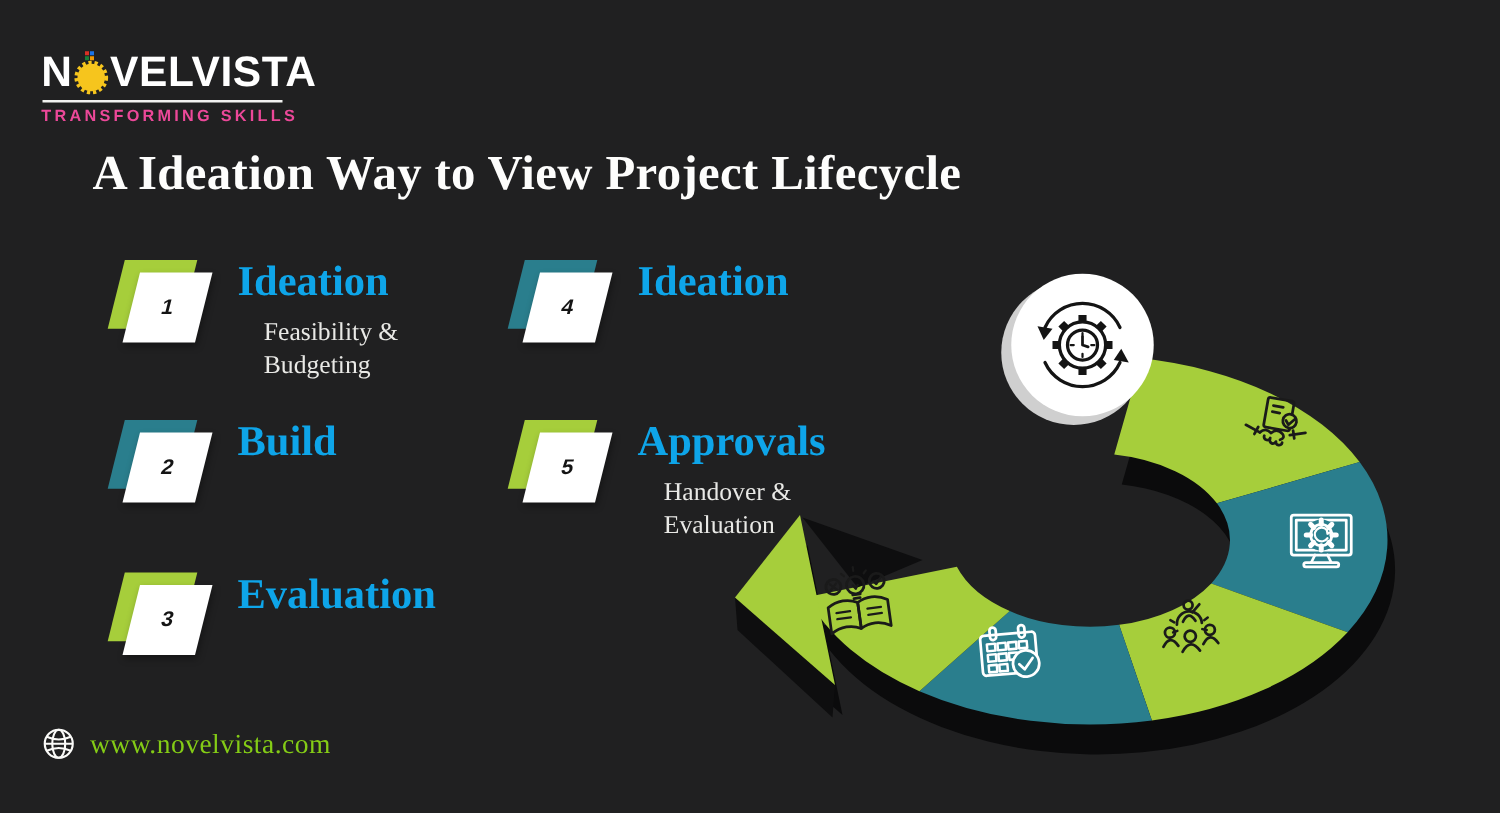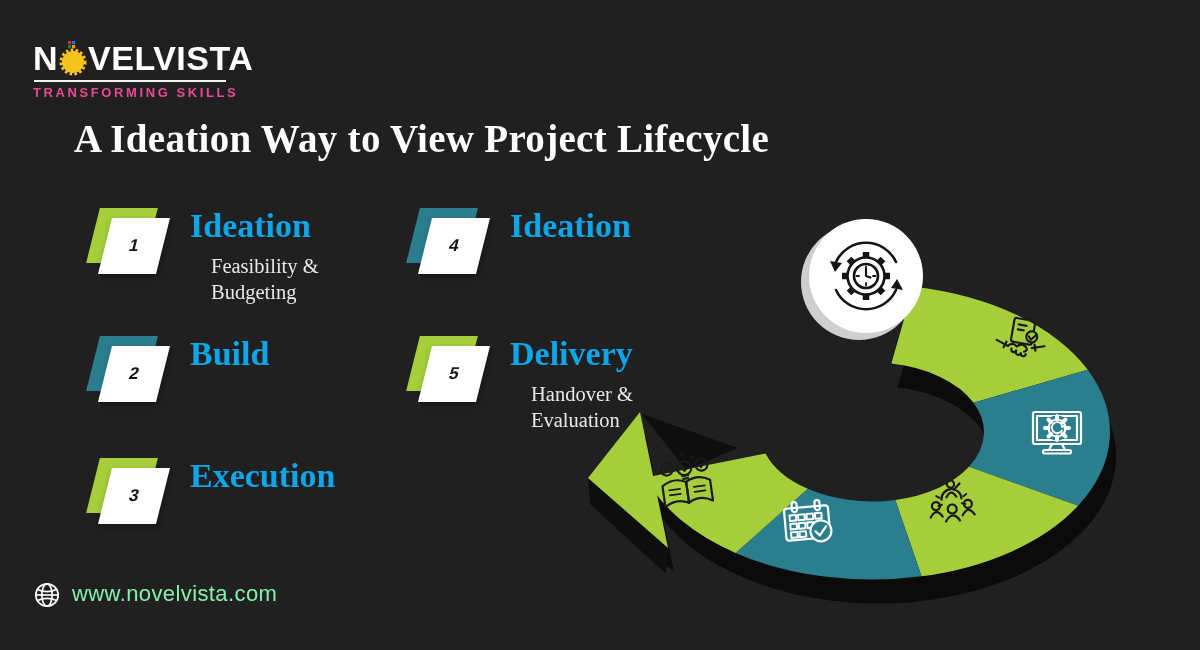--- a/index.html
+++ b/index.html
@@ -38,22 +38,22 @@
     background:#fff;transform:skewX(-14deg);
     display:flex;align-items:center;justify-content:center;
     box-shadow:2px 3px 6px rgba(0,0,0,.35);}
   .badge-num{font-family:"Liberation Sans", sans-serif;font-weight:bold;
     font-size:17px;color:#141414;}
   .step-text{margin-left:20px;}
   .step-title{color:#0ea5e9;font-size:34px;font-weight:bold;line-height:1.05;
     margin-bottom:9px;}
   .step-sub{color:#e9e9e6;font-size:20.5px;line-height:26px;max-width:142px;margin-left:21px;}
   
-  .footer{position:absolute;left:33px;top:581px;display:flex;
-    color:#86efac;font-family:Liberation Sans, sans-serif;}
+  .footer{position:absolute;left:33px;top:581px;display:flex;align-items:center;
+    color:#84cc16;font-family:Liberation Serif, serif;}
   .footer-url{font-size:22px;margin-left:11px;letter-spacing:.4px;}
   
   #diagram{position:absolute;left:0;top:0;}
 </style>
 </head>
 <body>
 
 <div id="canvas">
 
   <svg id="diagram" width="1200" height="650" viewBox="0 0 1200 650">
@@ -217,21 +217,21 @@
     </div>
 
     <div class="step" style="left:92px;top:458px;" data-color="green">
       <div class="badge">
         <div class="badge-back"></div>
         <div class="badge-front">
           <span class="badge-num">3</span>
         </div>
       </div>
       <div class="step-text">
-        <div class="step-title">Execution</div>
+        <div class="step-title">Evaluation</div>
       </div>
     </div>
 
     <div class="step" style="left:412px;top:208px;" data-color="teal">
       <div class="badge">
         <div class="badge-back"></div>
         <div class="badge-front">
           <span class="badge-num">4</span>
         </div>
       </div>
@@ -241,21 +241,21 @@
     </div>
 
     <div class="step" style="left:412px;top:336px;" data-color="green">
       <div class="badge">
         <div class="badge-back"></div>
         <div class="badge-front">
           <span class="badge-num">5</span>
         </div>
       </div>
       <div class="step-text">
-        <div class="step-title">Delivery</div>
+        <div class="step-title">Approvals</div>
         <div class="step-sub">Handover &amp; Evaluation</div>
       </div>
     </div>
 
   </div>
 
   <div class="footer">
     <svg width="28" height="28" viewBox="-14 -14 28 28">
       <g stroke="#fafaf8" stroke-width="1.7" fill="none">
         <circle r="11.2"></circle>

